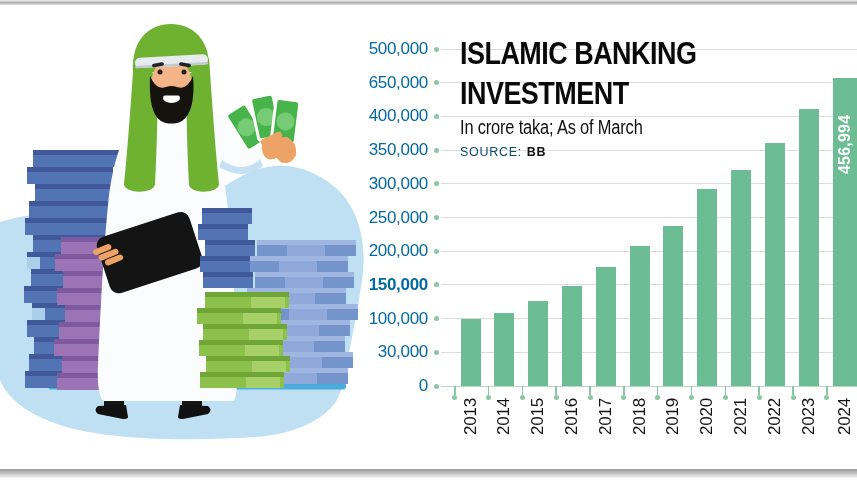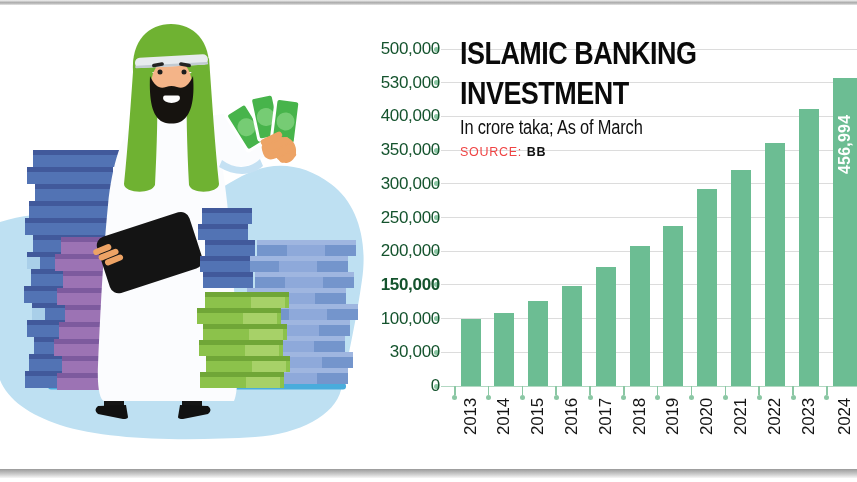--- a/index.html
+++ b/index.html
@@ -10,28 +10,28 @@
   .frame-bottom{position:absolute;top:469px;left:0;right:0;height:9px;z-index:10;
              background:linear-gradient(180deg,#9a9a9a 0%,#c9c9c9 55%,#f6f6f6 100%);}
   .illo{position:absolute;left:0;top:0;width:430px;height:470px;}
   
   .chart-header{position:absolute;left:460px;top:34px;z-index:5;}
   .title{font-size:31px;font-weight:700;line-height:40px;letter-spacing:-0.6px;color:#0a0a0a;
          transform:scaleX(0.87);transform-origin:0 0;white-space:nowrap;}
   .subtitle{font-size:20px;line-height:22px;color:#101010;margin-top:2px;
             transform:scaleX(0.82);transform-origin:0 0;white-space:nowrap;letter-spacing:-0.2px;}
   .source{margin-top:7px;font-size:12.5px;line-height:14px;white-space:nowrap;}
-  .src-label{color:#ef4444;letter-spacing:0.7px;}
+  .src-label{color:#0c4a6e;letter-spacing:0.7px;}
   .src-value{color:#101010;font-weight:700;margin-left:5px;letter-spacing:0.7px;}
   
   .gridline{position:absolute;height:1px;z-index:1;}
   .gridline.baseline{height:1.5px;}
   .tickdot{position:absolute;width:5px;height:5px;border-radius:50%;z-index:1;}
-  .ylabel{position:absolute;left:356px;width:84px;text-align:right;font-size:17px;line-height:20px;
-          letter-spacing:-0.3px;color:#14532d;z-index:1;}
+  .ylabel{position:absolute;left:344px;width:84px;text-align:right;font-size:17px;line-height:20px;
+          letter-spacing:-0.3px;color:#0369a1;z-index:1;}
   .bar{position:absolute;z-index:2;}
   .xtick{position:absolute;width:1.5px;height:9px;z-index:1;}
   .yearlabel{position:absolute;top:393px;height:42px;width:22px;writing-mode:vertical-rl;
              transform:rotate(180deg);font-size:17px;line-height:22px;color:#141414;
              letter-spacing:-0.2px;z-index:2;}
   .vlabel{position:absolute;writing-mode:vertical-rl;transform:rotate(180deg);font-weight:700;
           font-size:16px;letter-spacing:0.2px;z-index:3;text-align:left;}
 </style>
 </head>
 <body>
@@ -256,21 +256,21 @@
       <div class="tickdot" style="left: 434px; top: 181.3px; background: rgb(139, 199, 164);"></div>
       <div class="ylabel" style="top: 173.8px;">300,000</div>
       <div class="gridline" style="top: 149.6px; left: 441px; width: 416px; background: rgb(220, 220, 220);"></div>
       <div class="tickdot" style="left: 434px; top: 147.6px; background: rgb(139, 199, 164);"></div>
       <div class="ylabel" style="top: 140.1px;">350,000</div>
       <div class="gridline" style="top: 115.9px; left: 441px; width: 416px; background: rgb(220, 220, 220);"></div>
       <div class="tickdot" style="left: 434px; top: 113.9px; background: rgb(139, 199, 164);"></div>
       <div class="ylabel" style="top: 106.4px;">400,000</div>
       <div class="gridline" style="top: 82.2px; left: 441px; width: 416px; background: rgb(220, 220, 220);"></div>
       <div class="tickdot" style="left: 434px; top: 80.2px; background: rgb(139, 199, 164);"></div>
-      <div class="ylabel" style="top: 72.7px;">530,000</div>
+      <div class="ylabel" style="top: 72.7px;">650,000</div>
       <div class="gridline" style="top: 48.5px; left: 441px; width: 416px; background: rgb(220, 220, 220);"></div>
       <div class="tickdot" style="left: 434px; top: 46.5px; background: rgb(139, 199, 164);"></div>
       <div class="ylabel" style="top: 39px;">500,000</div>
       <div class="bar" style="left: 460.5px; width: 20px; top: 319.274px; height: 66.726px; background: rgb(108, 189, 147);"></div>
       <div class="xtick" style="left: 454px; top: 386px; background: rgb(139, 199, 164);"></div>
       <div class="tickdot" style="left: 452.3px; top: 395px; background: rgb(139, 199, 164);"></div>
       <div class="yearlabel" style="left: 459.5px;">2013</div>
       <div class="bar" style="left: 494.32px; width: 20px; top: 313.208px; height: 72.792px; background: rgb(108, 189, 147);"></div>
       <div class="xtick" style="left: 487.82px; top: 386px; background: rgb(139, 199, 164);"></div>
       <div class="tickdot" style="left: 486.12px; top: 395px; background: rgb(139, 199, 164);"></div>

